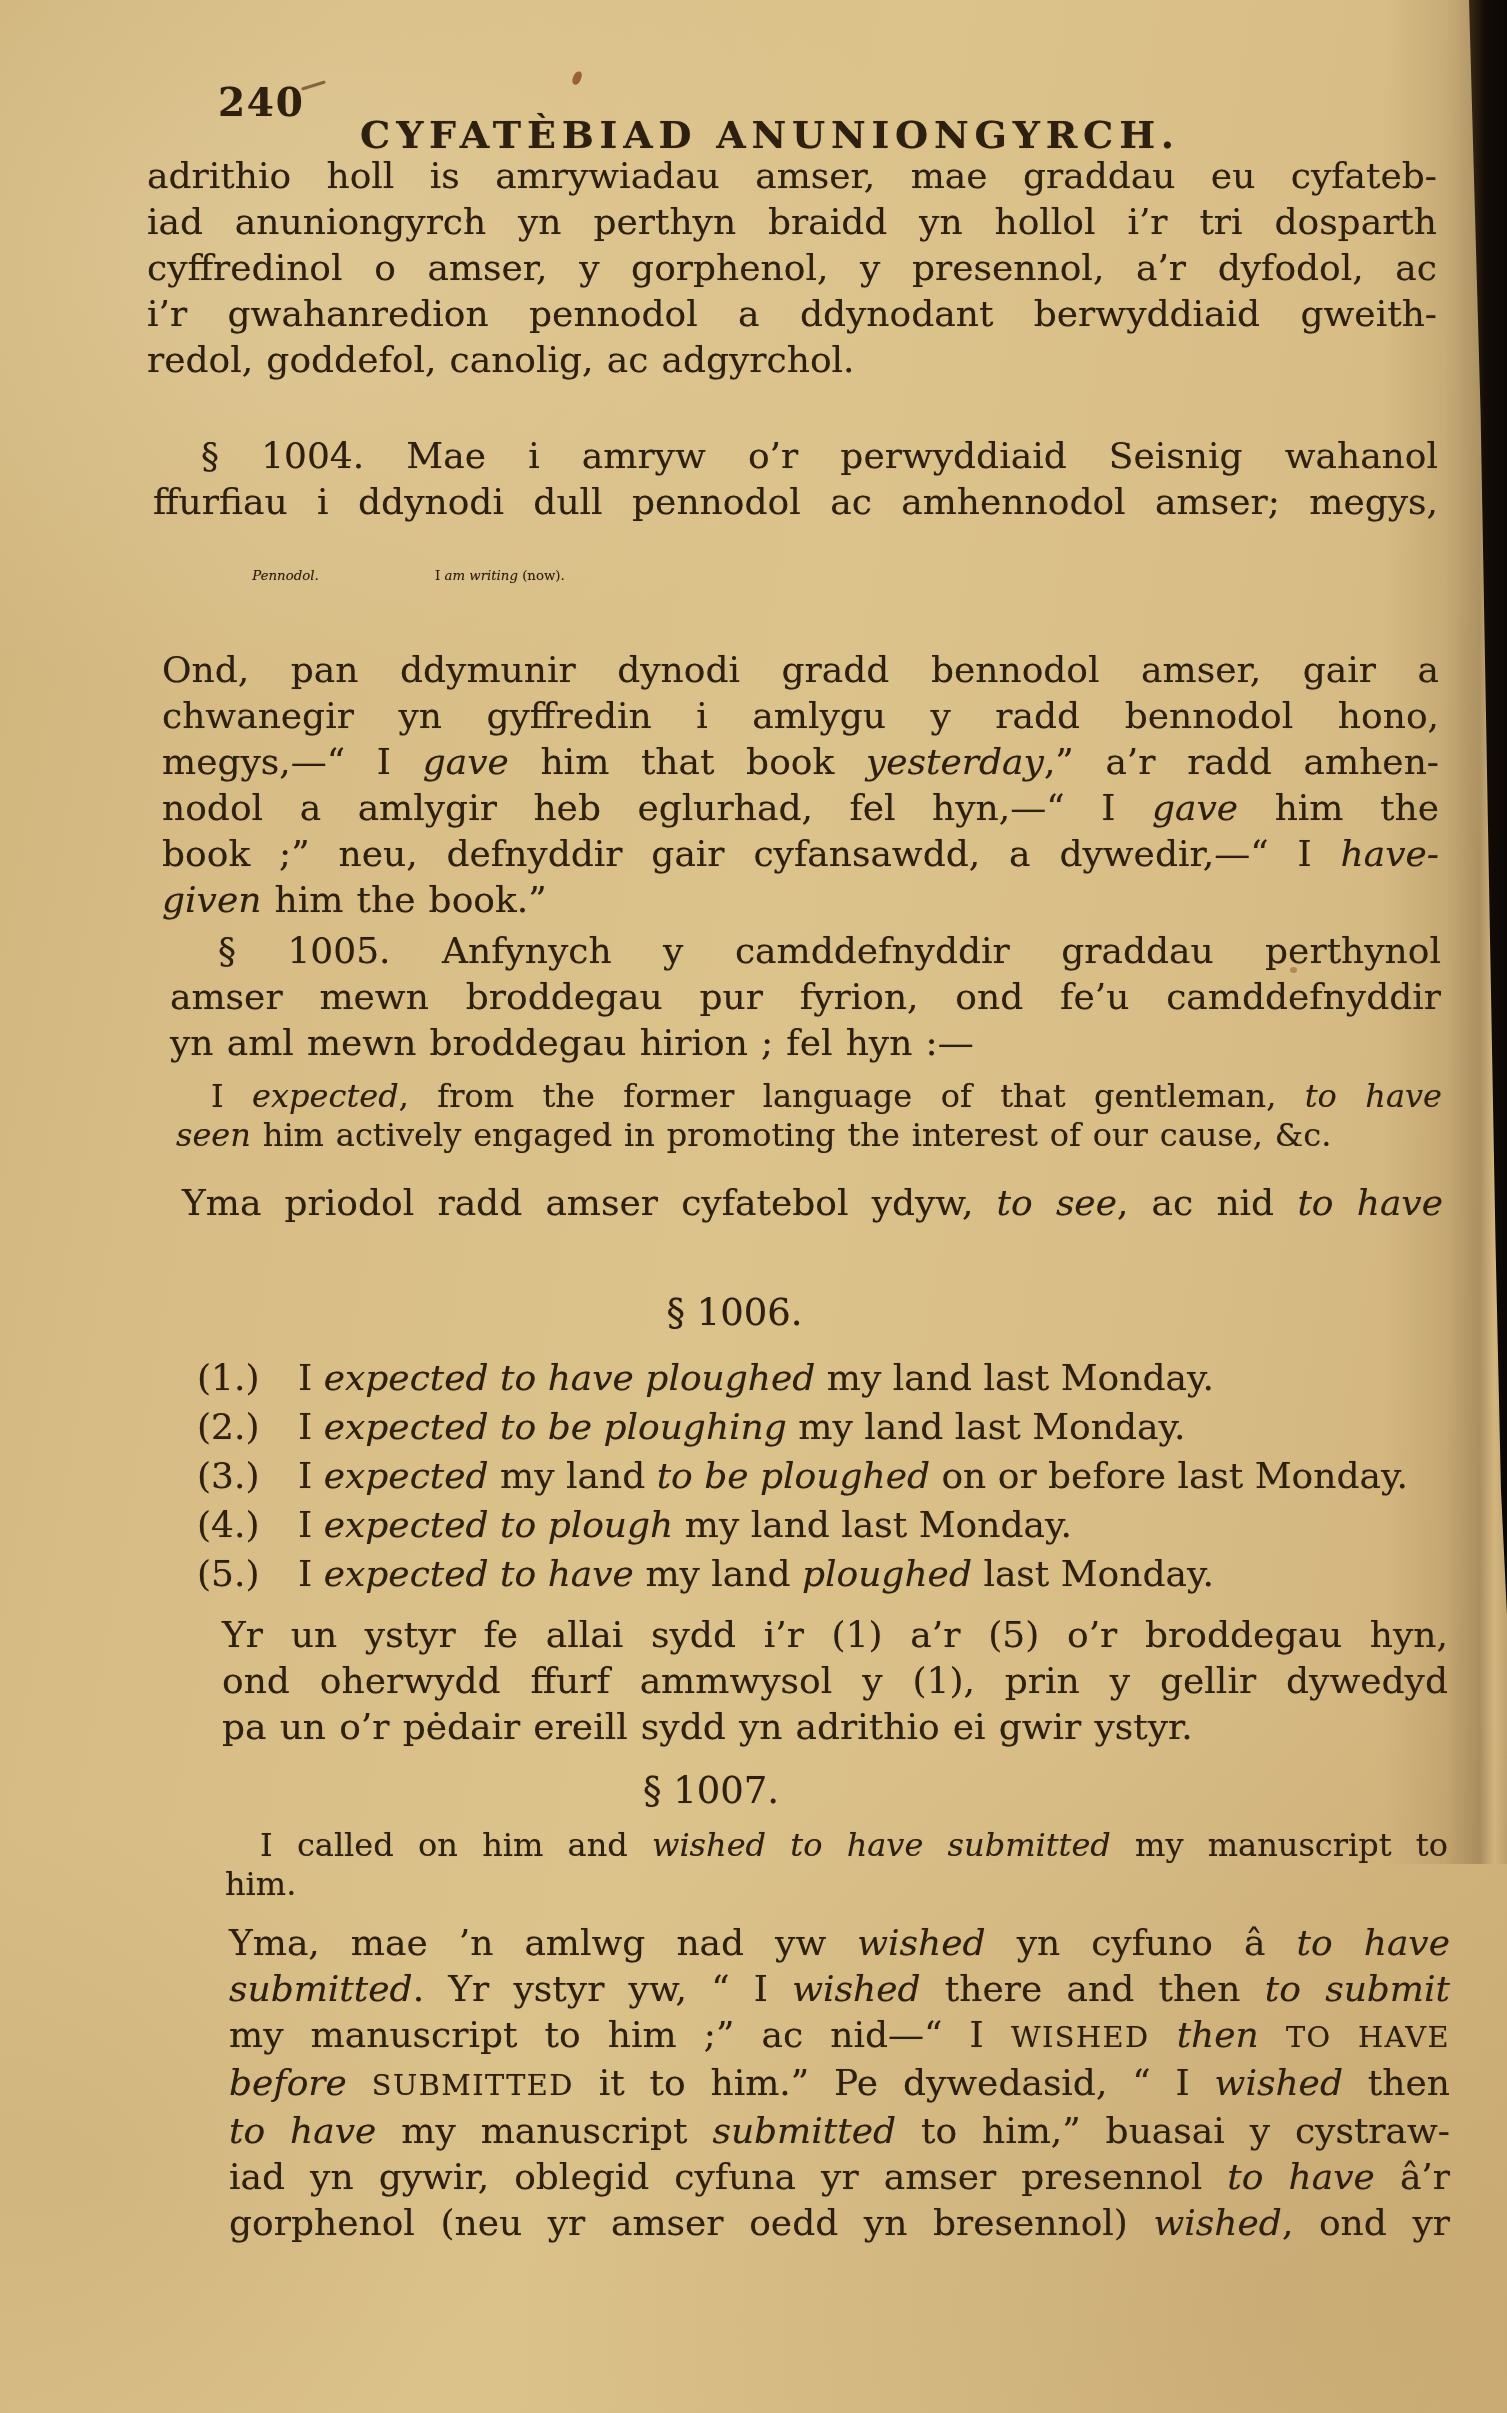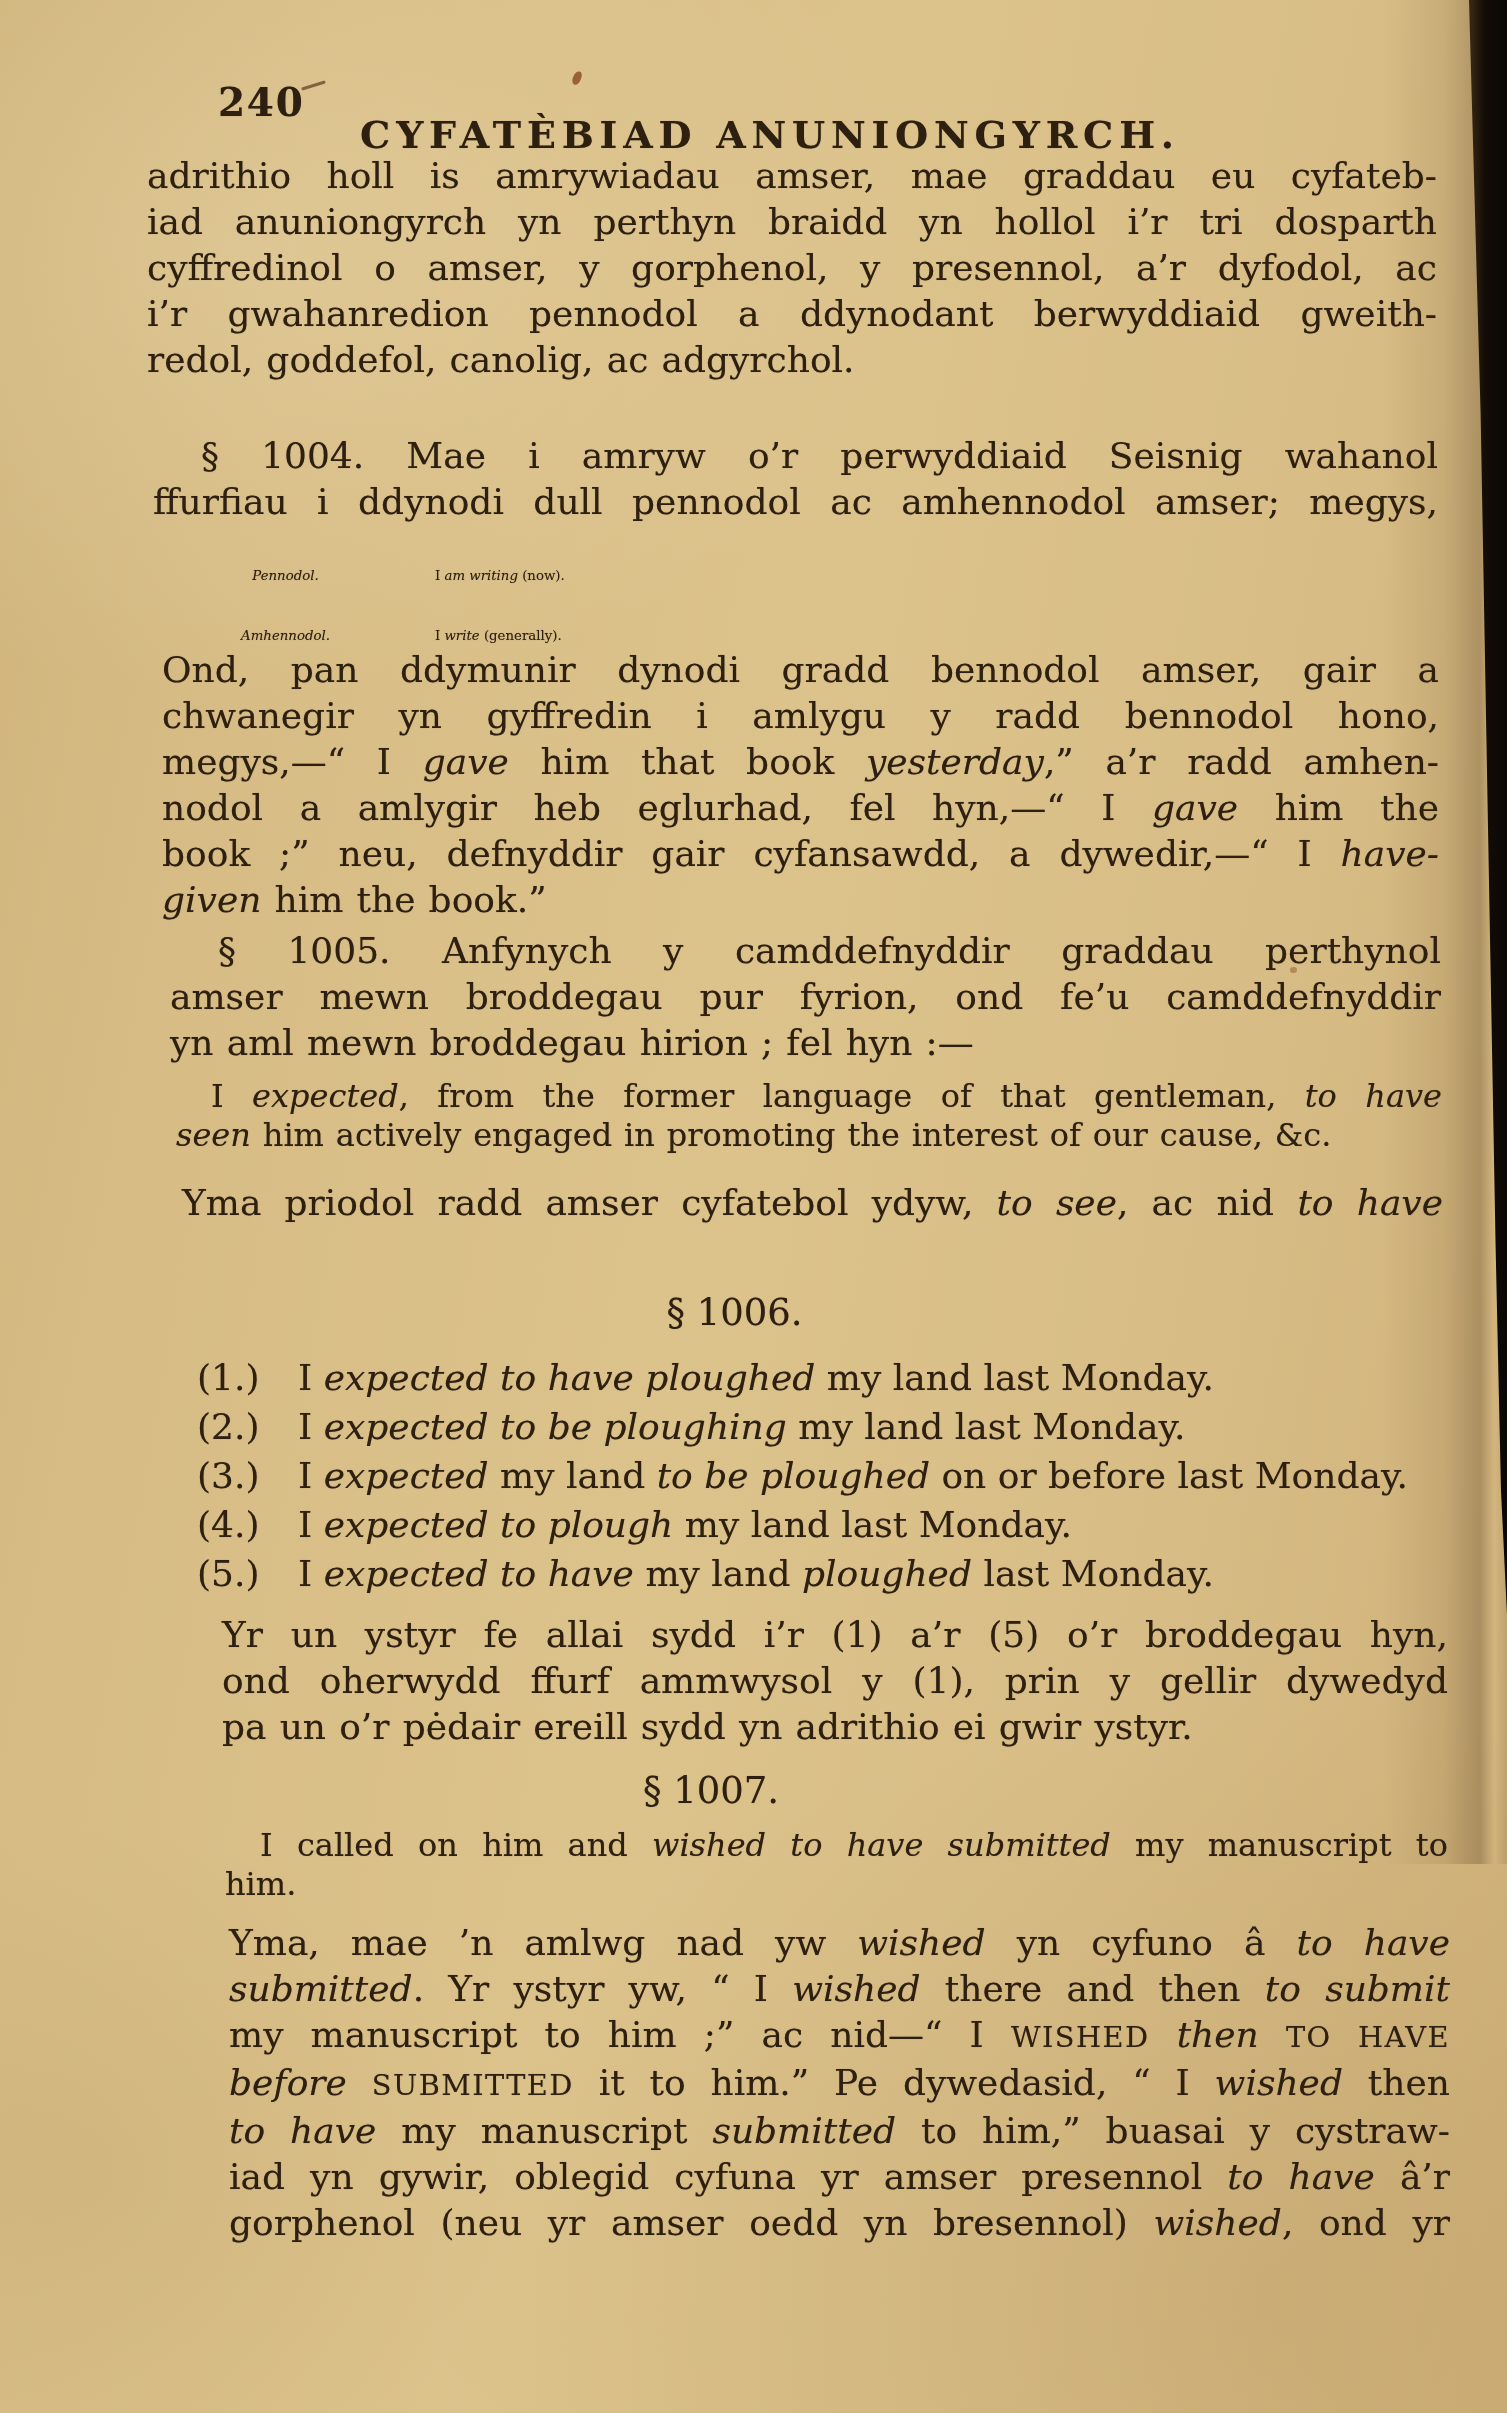--- a/index.html
+++ b/index.html
@@ -106,24 +106,20 @@
       </div>
       <div class="block para" data-block="p1004">
         <div class="line j ind"><span class="seg">§ 1004. Mae i amryw o’r perwyddiaid Seisnig wahanol</span></div>
         <div class="line j"><span class="seg">ffurfiau i ddynodi dull pennodol ac amhennodol amser; megys,</span></div>
       </div>
       <div class="block example-pair" data-block="expair">
         <div class="ex-row">
           <span class="ex-label seg">Pennodol.</span>
           <span class="ex-sent"><span class="seg">I </span><span class="seg i">am writing</span><span class="seg"> (now).</span></span>
         </div>
-        <div class="ex-row">
-          <span class="ex-label seg">Amhennodol.</span>
-          <span class="ex-sent"><span class="seg">I </span><span class="seg i">write</span><span class="seg"> (generally).</span></span>
-        </div>
       </div>
       <div class="block para" data-block="pOnd">
         <div class="line j"><span class="seg">Ond, pan ddymunir dynodi gradd bennodol amser, gair a</span></div>
         <div class="line j"><span class="seg">chwanegir yn gyffredin i amlygu y radd bennodol hono,</span></div>
         <div class="line j"><span class="seg">megys,—“ I </span><span class="seg i">gave</span><span class="seg"> him that book </span><span class="seg i">yesterday</span><span class="seg">,” a’r radd amhen-</span></div>
         <div class="line j"><span class="seg">nodol a amlygir heb eglurhad, fel hyn,—“ I </span><span class="seg i">gave</span><span class="seg"> him the</span></div>
         <div class="line j"><span class="seg">book ;” neu, defnyddir gair cyfansawdd, a dywedir,—“ I </span><span class="seg i">have-</span></div>
         <div class="line"><span class="seg i">given</span><span class="seg"> him the book.”</span></div>
       </div>
       <div class="block para" data-block="p1005">

